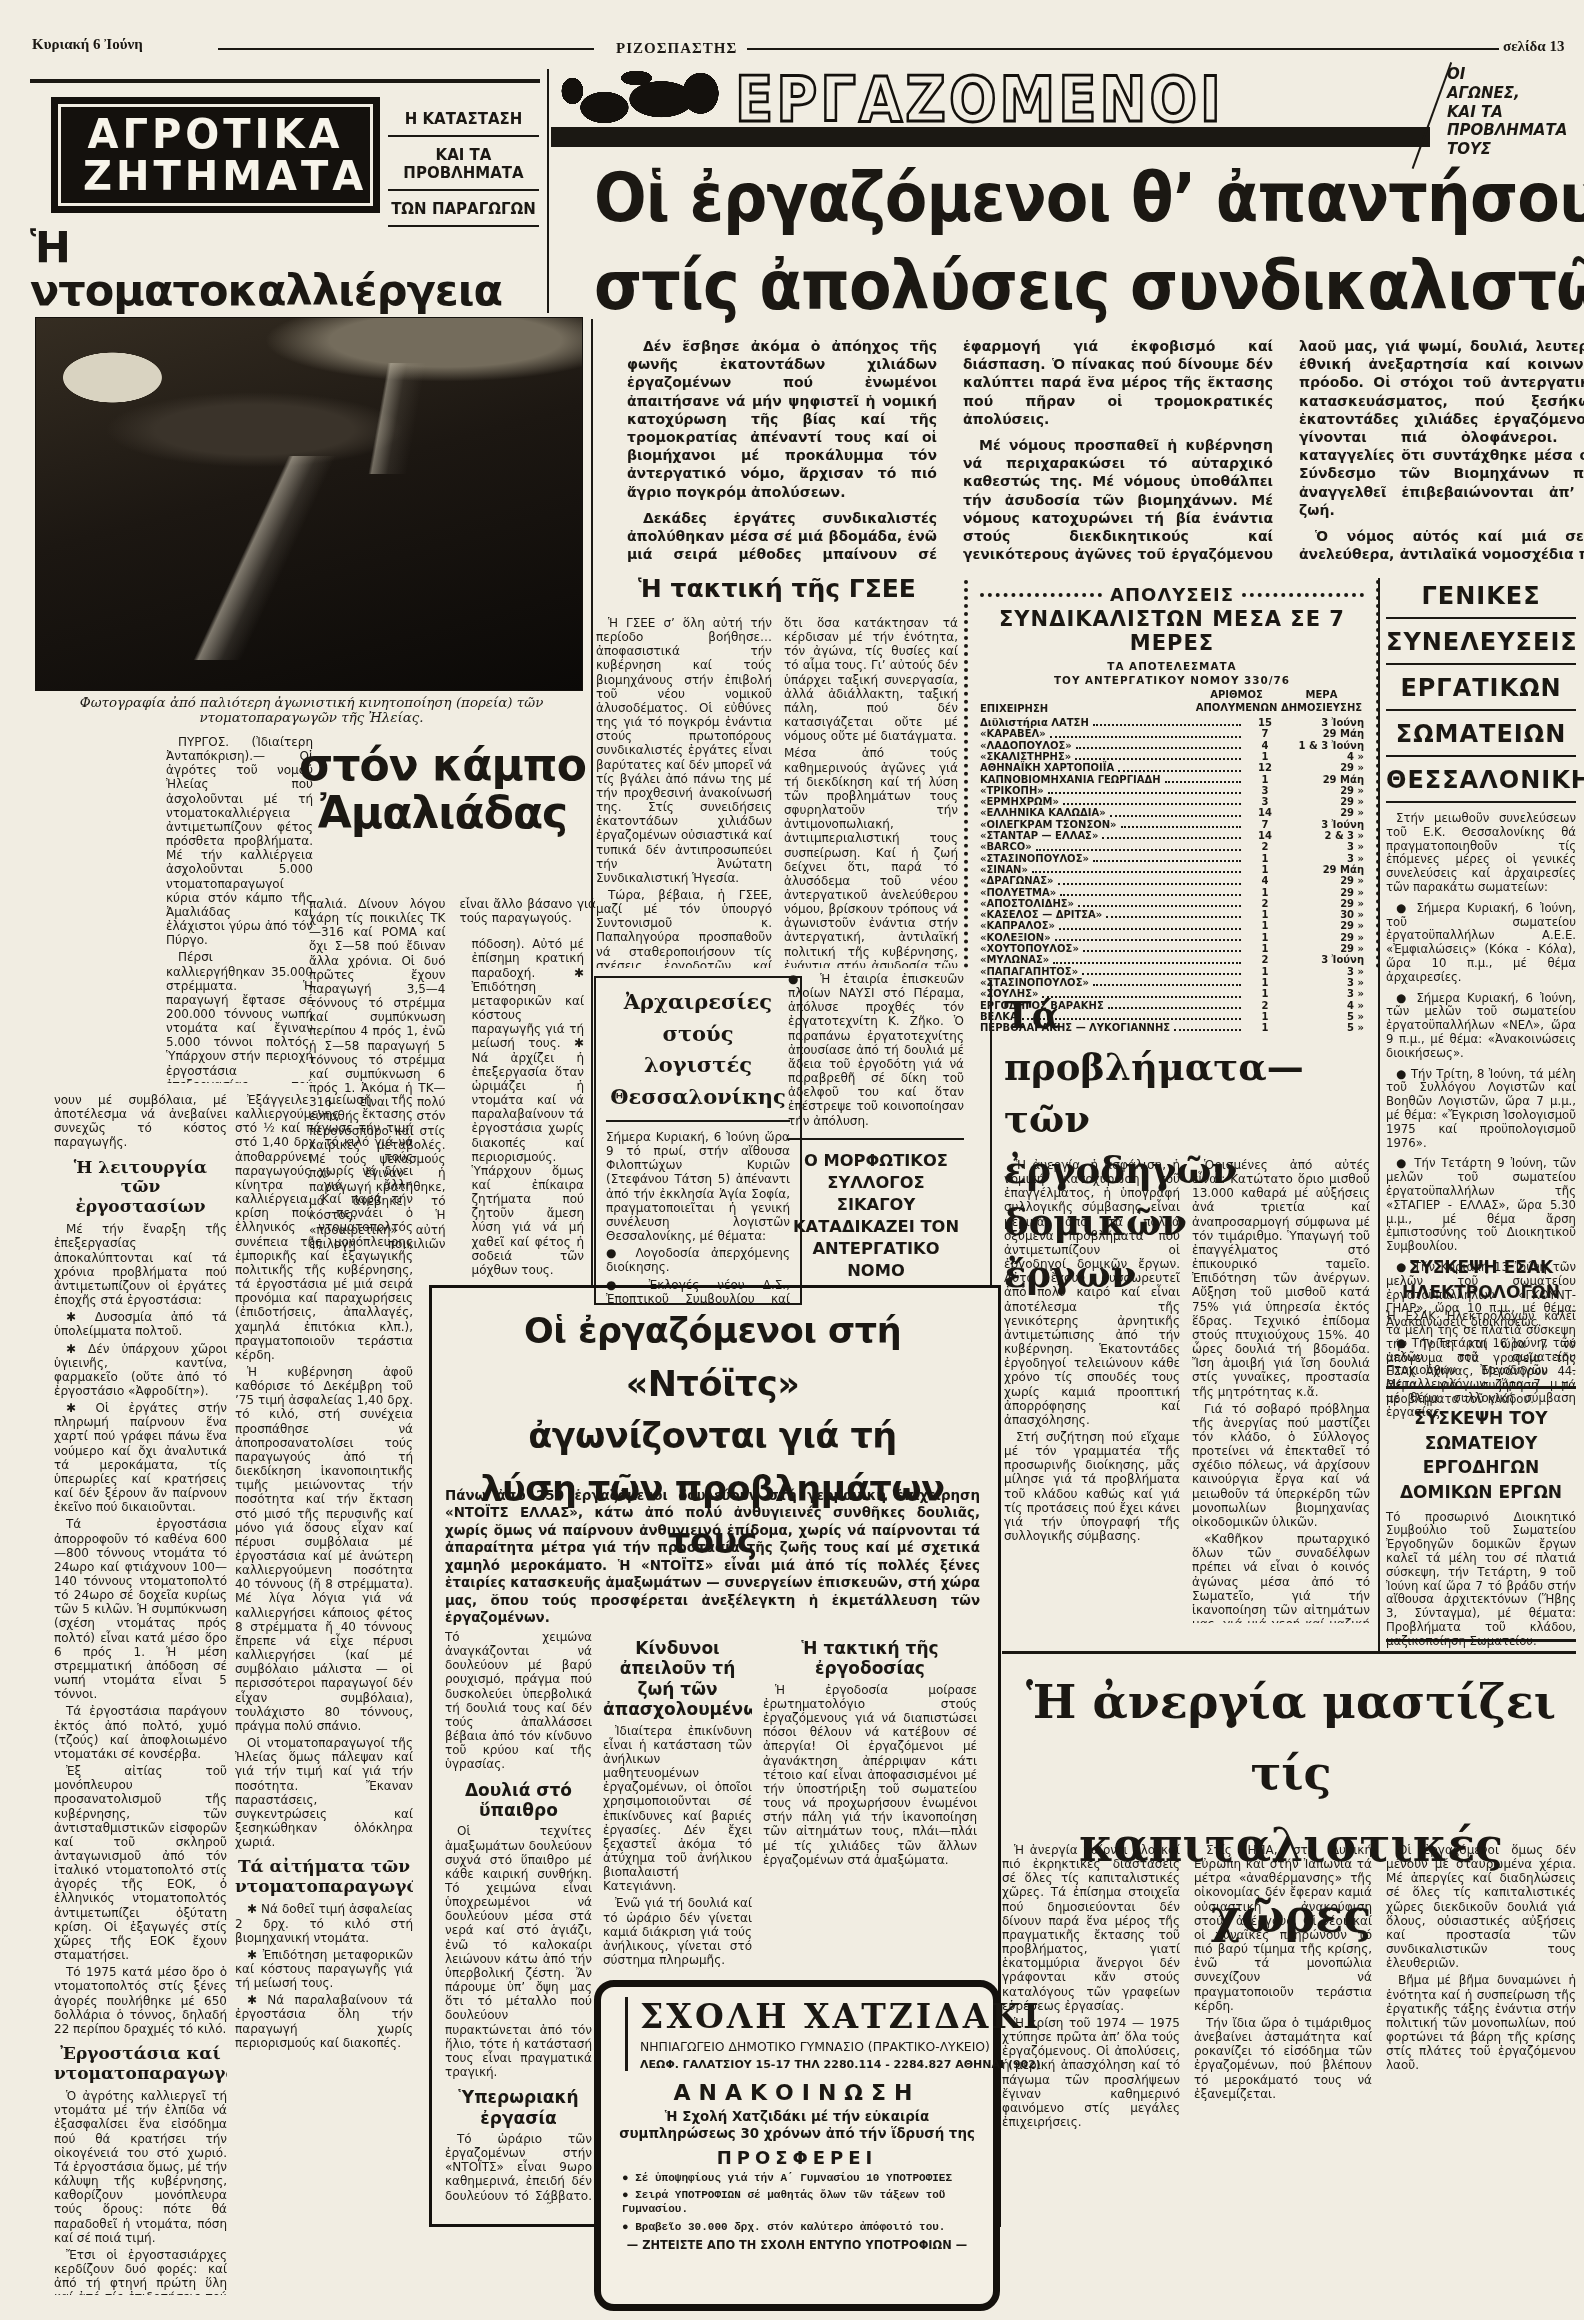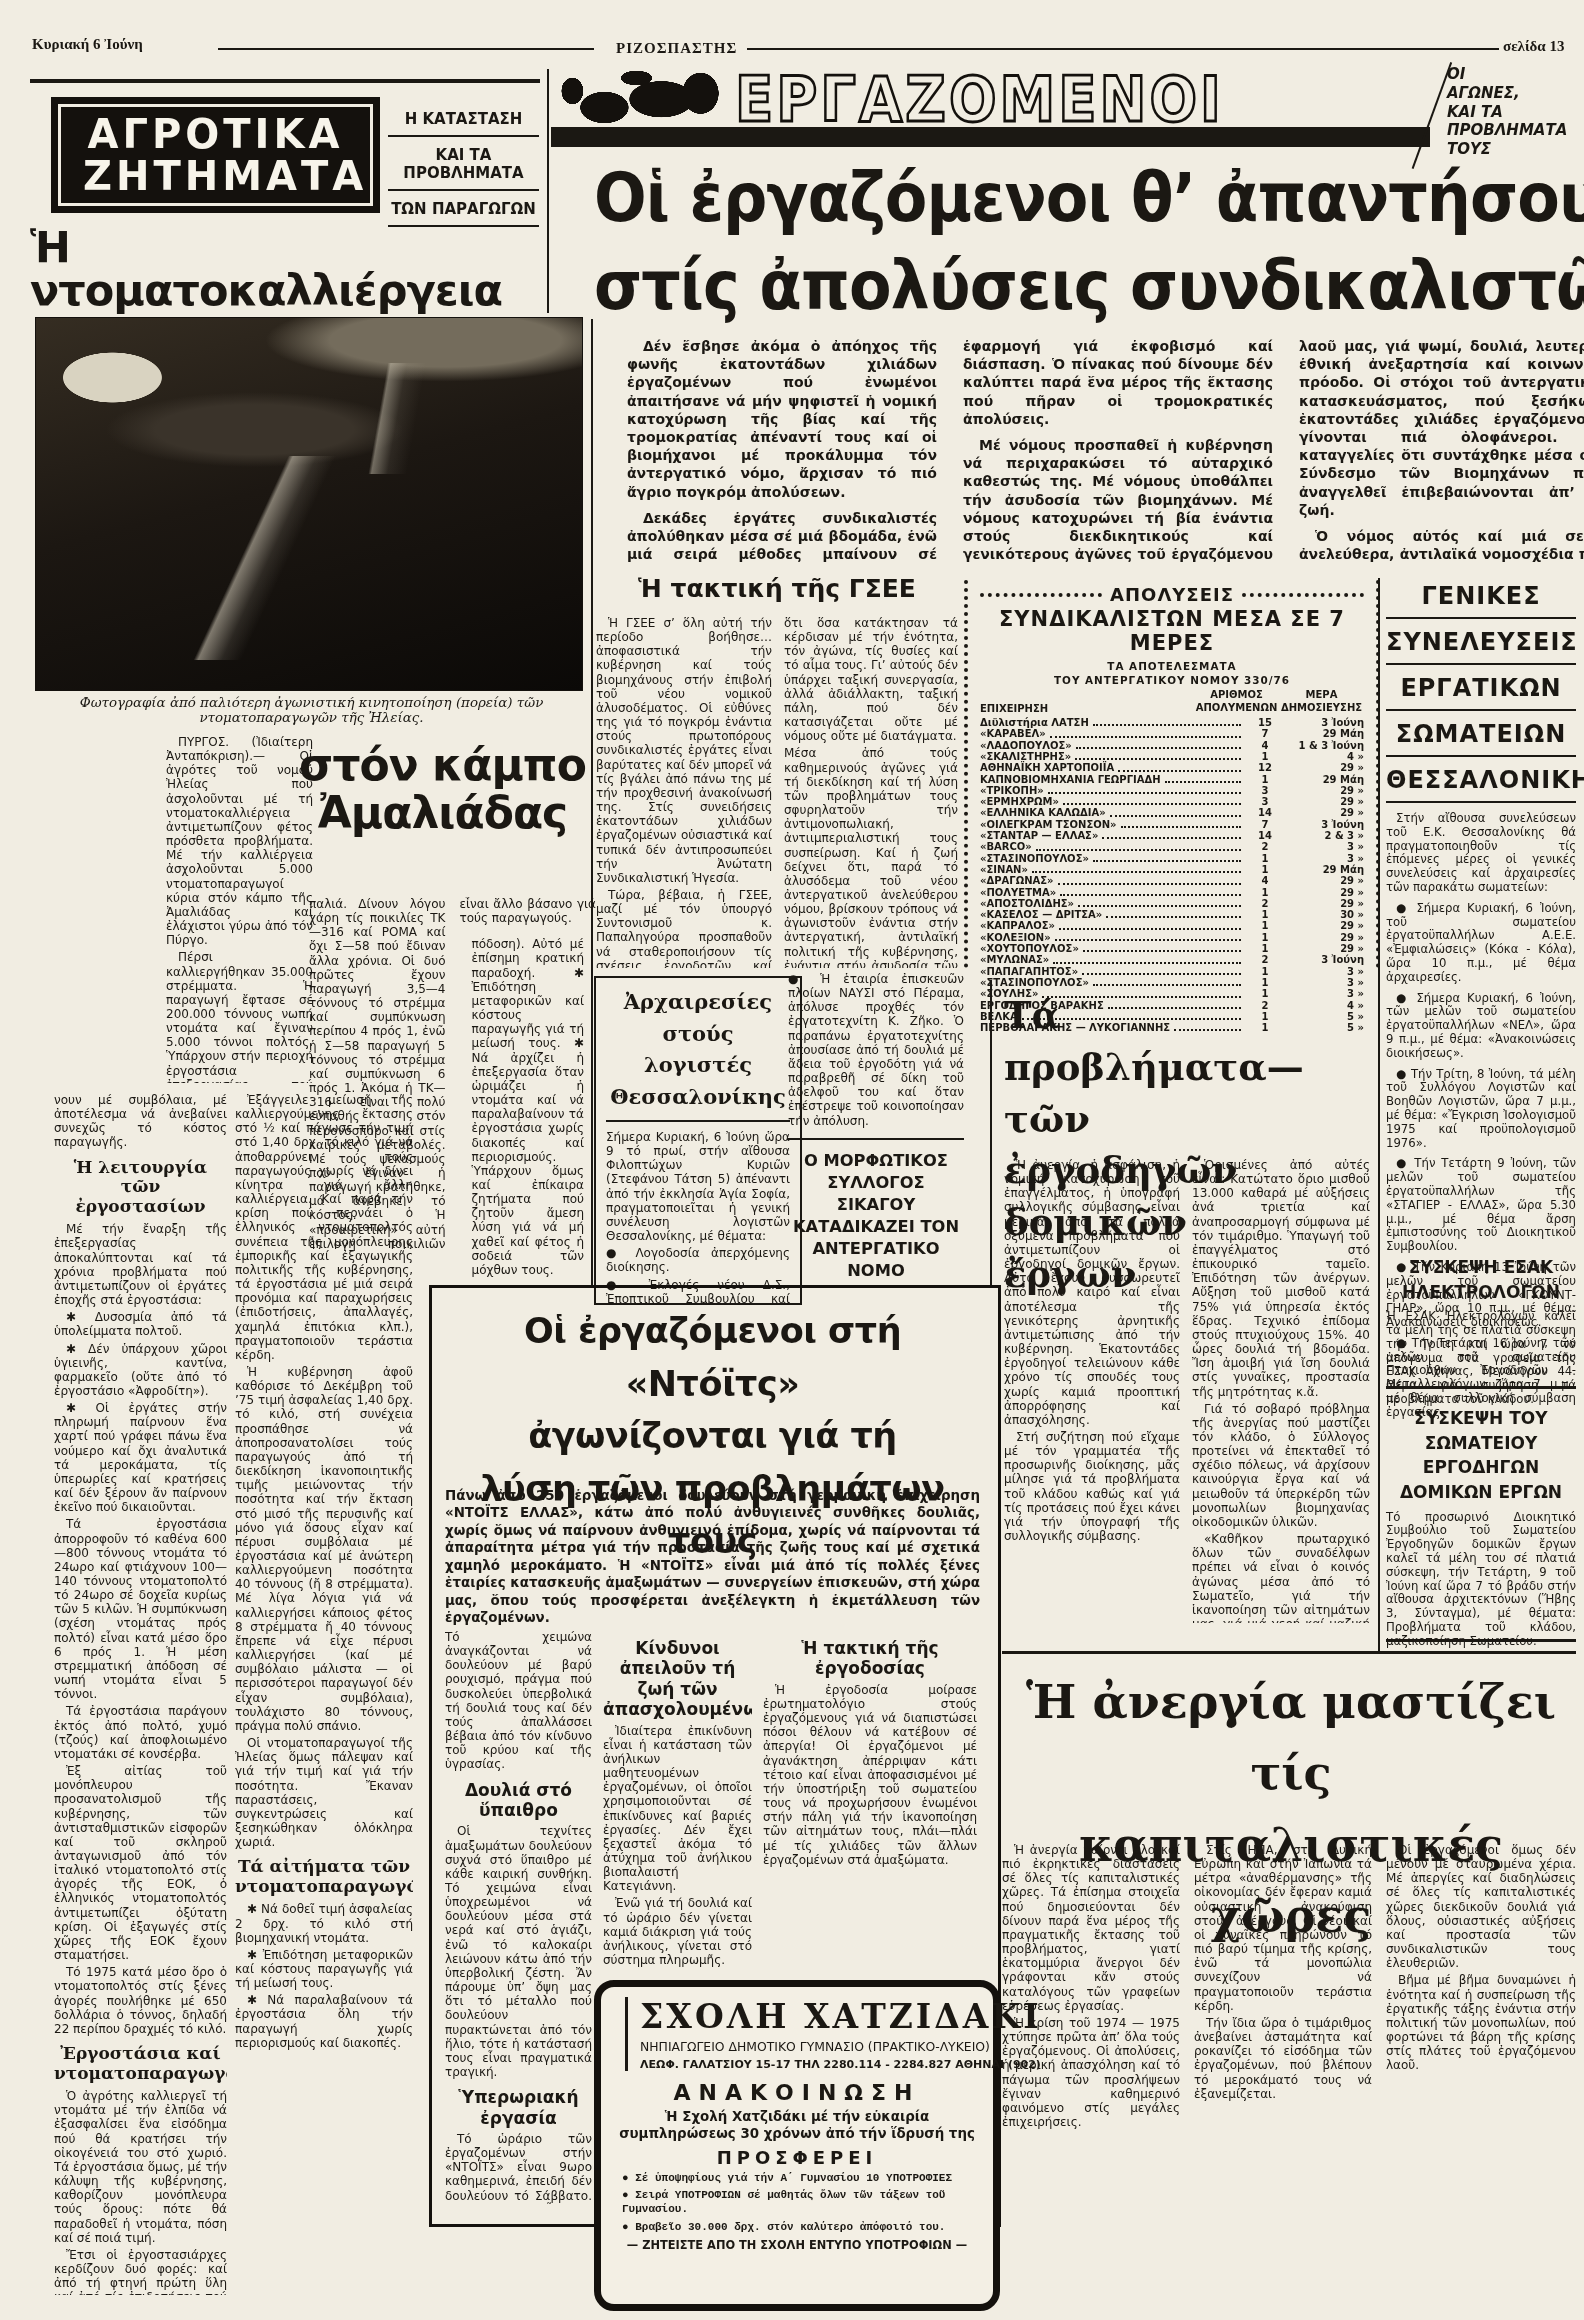--- a/index.html
+++ b/index.html
@@ -446,21 +446,21 @@
 
   <div class="abs" style="left:1386px;top:582px;width:190px;">
     <div>
         <div class="gen-word">ΓΕΝΙΚΕΣ</div>
         <div class="gen-word">ΣΥΝΕΛΕΥΣΕΙΣ</div>
         <div class="gen-word">ΕΡΓΑΤΙΚΩΝ</div>
         <div class="gen-word">ΣΩΜΑΤΕΙΩΝ</div>
         <div class="gen-word">ΘΕΣΣΑΛΟΝΙΚΗΣ</div>
       </div>
     <div class="small">
-      <p class="noind">Στήν αἴθουσα συνελεύσεων τοῦ Ε.Κ. Θεσσαλονίκης θά πραγματοποιηθοῦν τίς ἑπόμενες μέρες οἱ γενικές συνελεύσεις καί ἀρχαιρεσίες τῶν παρακάτω σωματείων:</p>
+      <p class="noind">Στήν μειωθοῦν συνελεύσεων τοῦ Ε.Κ. Θεσσαλονίκης θά πραγματοποιηθοῦν τίς ἑπόμενες μέρες οἱ γενικές συνελεύσεις καί ἀρχαιρεσίες τῶν παρακάτω σωματείων:</p>
       <div>
           <p class="noind">● Σήμερα Κυριακή, 6 Ἰούνη, τοῦ σωματείου ἐργατοϋπαλλήλων Α.Ε.Ε. «Ἐμφιαλώσεις» (Κόκα - Κόλα), ὥρα 10 π.μ., μέ θέμα ἀρχαιρεσίες.</p>
           <p class="noind">● Σήμερα Κυριακή, 6 Ἰούνη, τῶν μελῶν τοῦ σωματείου ἐργατοϋπαλλήλων «ΝΕΛ», ὥρα 9 π.μ., μέ θέμα: «Ἀνακοινώσεις διοικήσεως».</p>
           <p class="noind">● Τήν Τρίτη, 8 Ἰούνη, τά μέλη τοῦ Συλλόγου Λογιστῶν καί Βοηθῶν Λογιστῶν, ὥρα 7 μ.μ., μέ θέμα: «Ἔγκριση Ἰσολογισμοῦ 1975 καί προϋπολογισμοῦ 1976».</p>
           <p class="noind">● Τήν Τετάρτη 9 Ἰούνη, τῶν μελῶν τοῦ σωματείου ἐργατοϋπαλλήλων τῆς «ΣΤΑΓΙΕΡ - ΕΛΛΑΣ», ὥρα 5.30 μ.μ., μέ θέμα ἄρση ἐμπιστοσύνης τοῦ Διοικητικοῦ Συμβουλίου.</p>
           <p class="noind">● Τήν Κυριακή 13 Ἰούνη τῶν μελῶν τοῦ σωματείου ἐργατοϋπαλλήλων «ΓΚΟΥΝΤ-ΓΗΑΡ», ὥρα 10 π.μ., μέ θέμα: Ἀνακοινώσεις διοικήσεως.</p>
           <p class="noind">● Τήν Τετάρτη 16 Ἰούνη, τῶν μελῶν τοῦ σωματείου Πτυχιούχων Ἐργοδηγῶν - Μεταλλειολόγων, ὥρα 7 μ.μ., μέ θέμα: συλλογική σύμβαση ἐργασίας.</p>
         </div>
     </div>
   </div>

